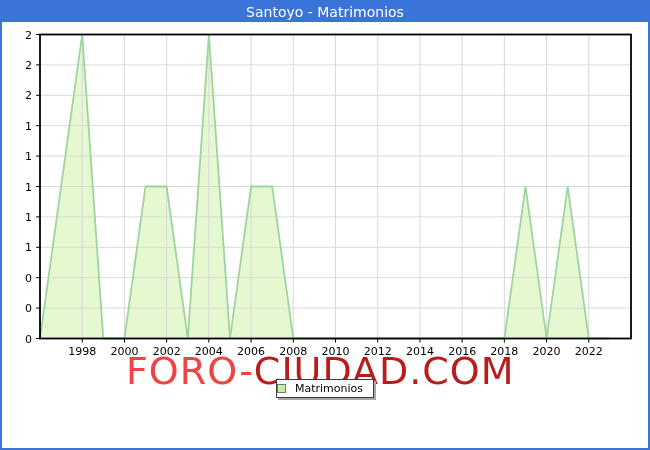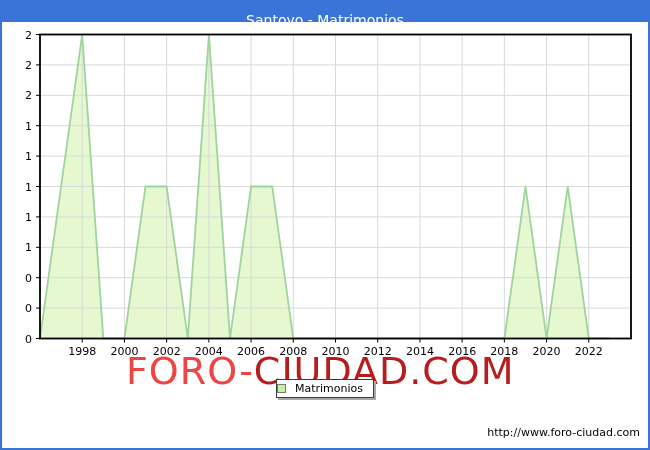--- a/index.html
+++ b/index.html
@@ -2,21 +2,21 @@
 <html><head>
 <meta charset="utf-8">
 <style>
   * { margin:0; padding:0; box-sizing:border-box; }
   body { font-family:"DejaVu Sans", sans-serif; background:#fff; }
   .frame {
     position:relative; width:650px; height:450px;
     background:#3b74d8; overflow:hidden;
   }
   .titlebar {
-    position:absolute; left:0; top:9px; width:650px; height:22px;
+    position:absolute; left:0; top:1px; width:650px; height:22px;
     color:#fff; font-size:14px; line-height:22px; text-align:center;
   }
   .content {
     position:absolute; left:2px; top:22px; width:646px; height:426px;
     background:#fff;
   }
   .watermark {
     position:absolute; left:124px; top:330px; z-index:0;
     font-size:38px; line-height:1; letter-spacing:1px; font-weight:normal;
     white-space:nowrap; user-select:none;
@@ -126,15 +126,14 @@
         <text x="30" y="46.89999999999998" text-anchor="end" font-size="11px" fill="#000000" font-family="&quot;DejaVu Sans&quot;, sans-serif">2</text>
         <line x1="34" y1="12.5" x2="38" y2="12.5" stroke="#000000" stroke-width="1"></line>
         <text x="30" y="16.5" text-anchor="end" font-size="11px" fill="#000000" font-family="&quot;DejaVu Sans&quot;, sans-serif">2</text>
       </svg>
 
     <div class="legend-box">
       <span class="legend-swatch"></span>
       <span class="legend-label">Matrimonios</span>
     </div>
 
-    <div class="footer-url">http://www.foro-ciudad.com</div>
   </div>
 </div>
 
 </body></html>

